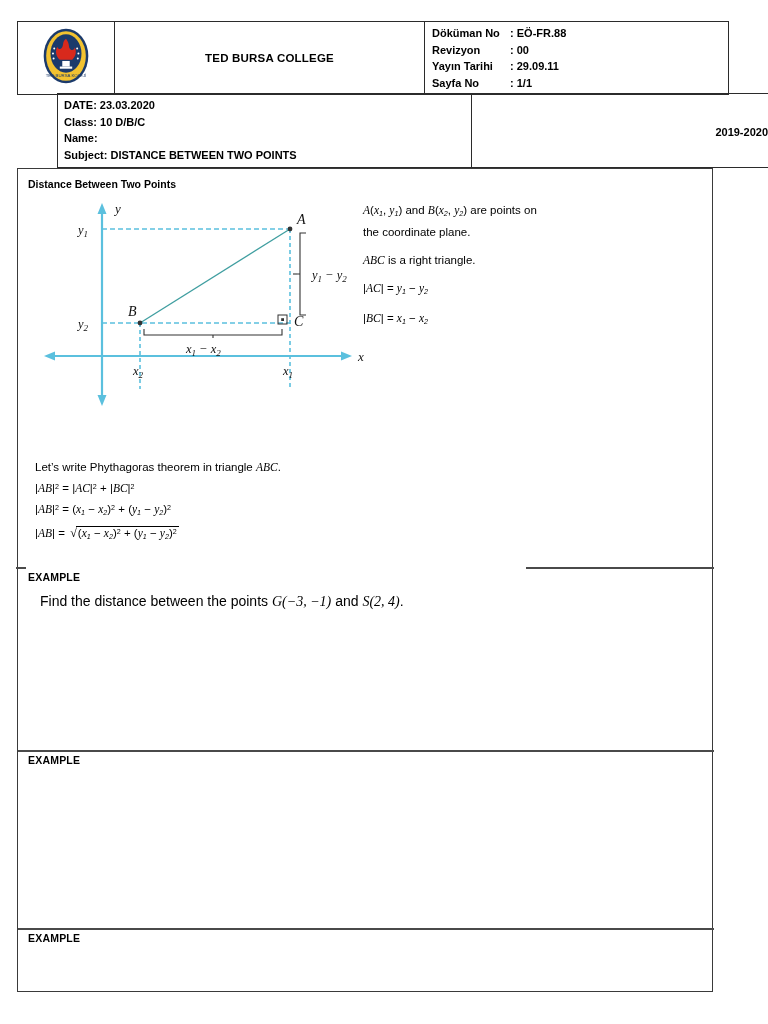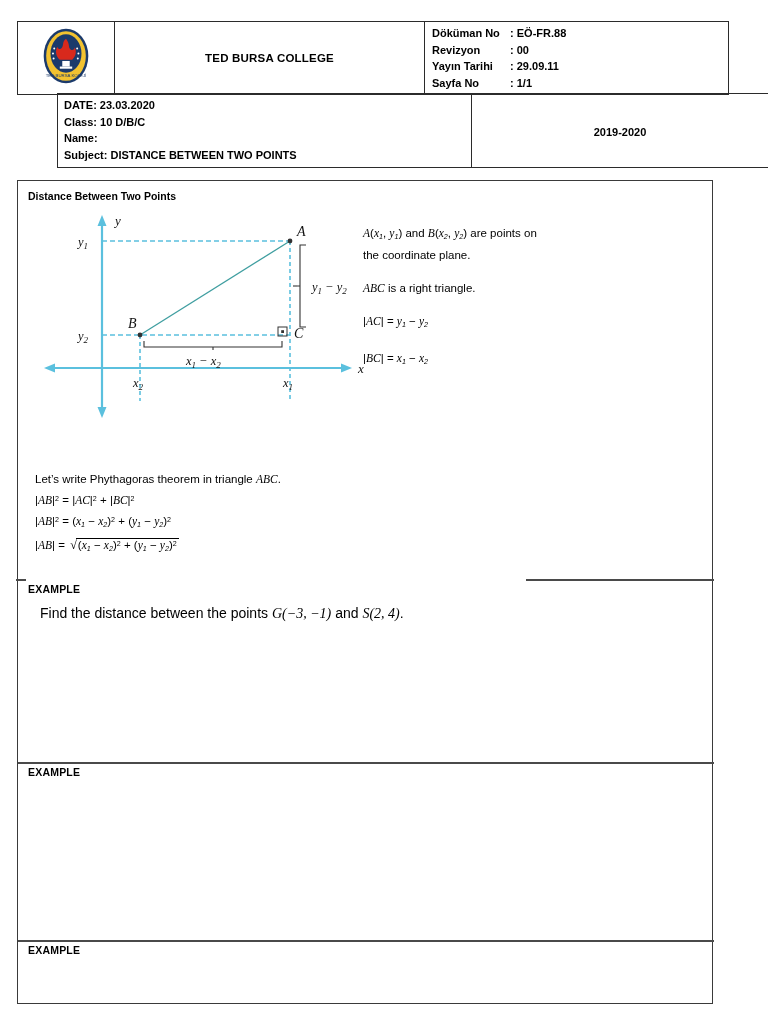--- a/index.html
+++ b/index.html
@@ -45,28 +45,28 @@
     white-space: pre;
   }
   .docinfo-row .dk { display: inline-block; width: 78px; }
   .meta-cell { padding: 3px 0 4px 6px !important; height: 60px; vertical-align: top !important;}
   .meta-row {
     font-size: 11px;
     font-weight: bold;
     line-height: 16.5px;
     white-space: pre;
   }
-  .year-cell { text-align: center; }
+  .year-cell { text-align: right; }
   .year-text { font-size: 11px; font-weight: bold; }
 
   
   #content-box {
     position: absolute;
     left: 17px;
-    top: 180px;
+    top: 168px;
     width: 696px;
     height: 824px;
     border: 1.6px solid #3a3a3a;
     box-sizing: border-box;
   }
 
   .section-title {
     position: absolute;
     left: 10px;
     top: 9px;
@@ -110,21 +110,21 @@
 
   
   #explain {
     position: absolute;
     left: 345px;
     top: 28px;
     width: 185px;
     font-size: 11.5px;
     line-height: 18px;
   }
-  #explain p { margin: 15px 0 10px 0; }
+  #explain p { margin: 4px 0 10px 0; }
   #explain p.tight { margin-bottom: 8px; }
 
   
   #pythagoras {
     position: absolute;
     left: 17px;
     top: 292px;
     width: 330px;
     font-size: 11.5px;
   }

